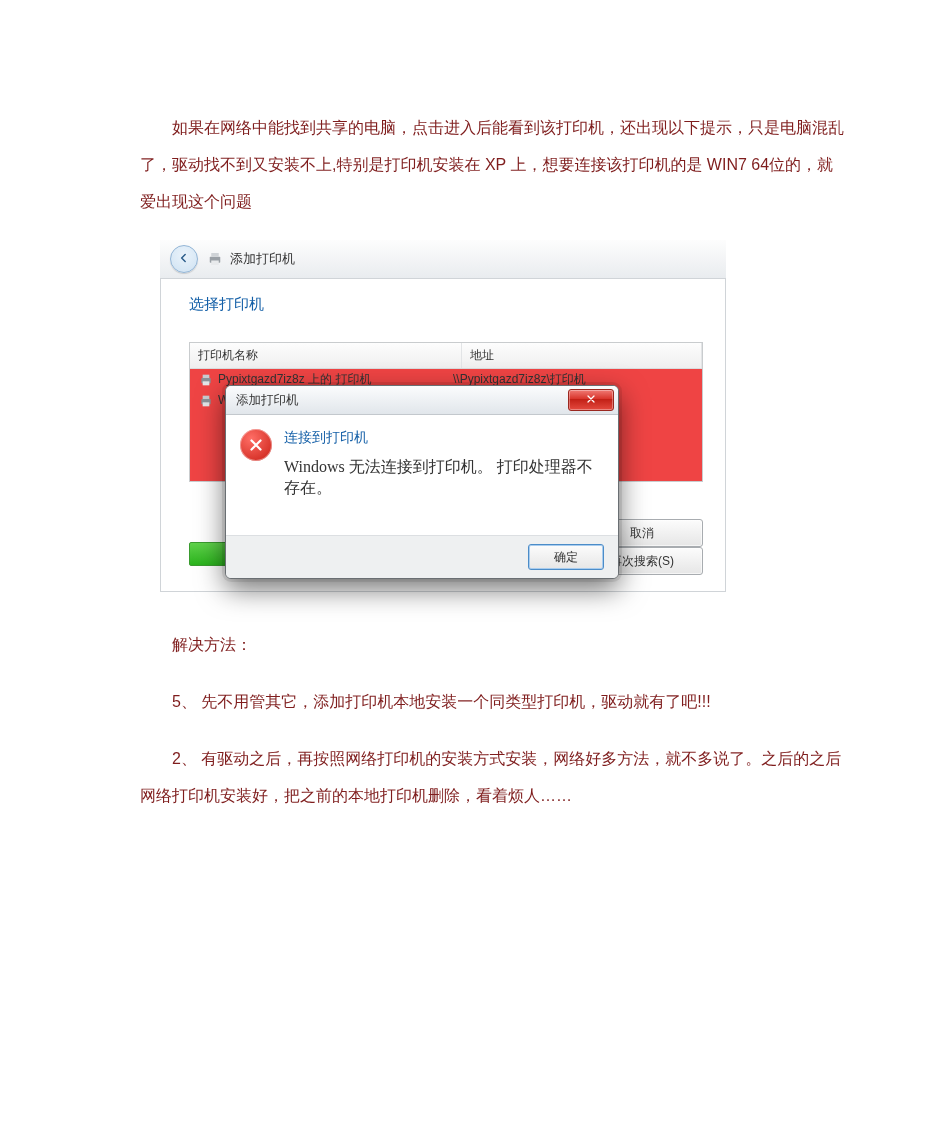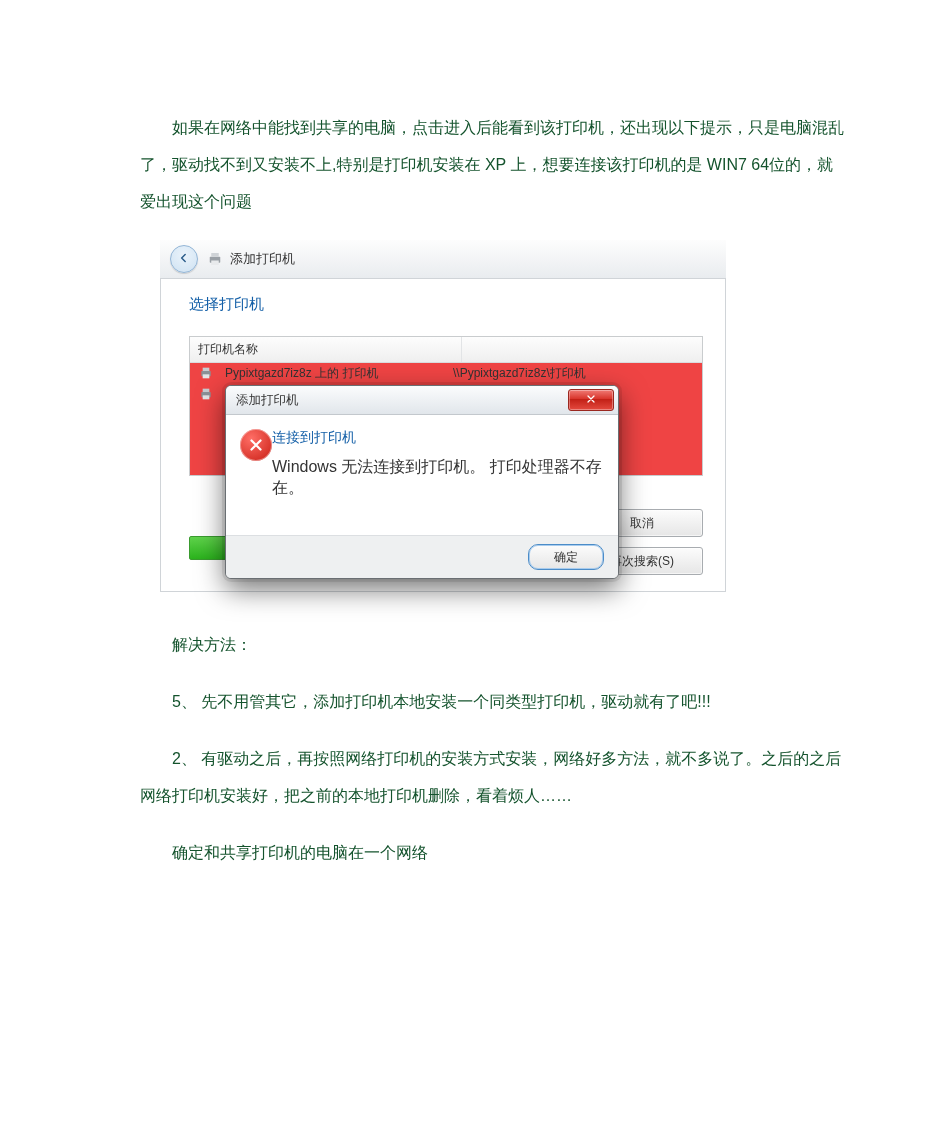--- a/index.html
+++ b/index.html
@@ -11,21 +11,21 @@
     color: #333;
   }
   .page {
     box-sizing: border-box;
     width: 945px;
     padding: 110px 100px 60px 140px;
   }
   .para {
     font-size: 16px;
     line-height: 2.3;
-    color: #14532d;
+    color: #7f1d1d;
     margin: 0 0 20px 0;
   }
   .indent {
     text-indent: 2em;
   }
   .bold {
     font-weight: normal;
   }
 
   
@@ -67,21 +67,21 @@
     border: 1px solid #d0d4d8;
     border-top: none;
     padding: 16px 22px 16px 28px;
     background: #fff;
     position: relative;
     min-height: 280px;
   }
   .wizard-section-title {
     color: #1560a8;
     font-size: 15px;
-    margin-bottom: 22px;
+    margin-bottom: 28px;
   }
 
   .wizard-list {
     border: 1px solid #c9ccce;
     background: #ef4444;
     font-size: 12px;
     overflow: hidden;
   }
   .wizard-list-head {
     display: flex;
@@ -99,21 +99,21 @@
   .wizard-list-body {
     height: 112px;
     position: relative;
   }
   .wizard-row {
     display: flex;
     align-items: center;
     padding: 2px 8px;
     white-space: nowrap;
   }
-  .wizard-row .col-name { display: flex; gap: 11px; }
+  .wizard-row .col-name { display: flex; align-items: center; gap: 4px; }
   .row-icon {
     width: 16px; height: 16px; flex: none;
     display: flex; align-items: center; justify-content: center;
   }
   .row-icon svg { width: 16px; height: 16px; }
 
   
   .wizard-progress {
     margin-top: 60px;
     height: 22px;
@@ -121,21 +121,21 @@
     background: linear-gradient(#5fd24b, #2bb31d);
     border: 1px solid #3a9b2f;
     border-radius: 2px;
   }
   .wizard-side-buttons {
     position: absolute;
     right: 22px;
     bottom: 16px;
     display: flex;
     flex-direction: column;
-    gap: 10px;
+    gap: 0;
   }
   .w7-btn {
     min-width: 100px;
     height: 26px;
     font-size: 12px;
     color: #333;
     background: linear-gradient(#fcfcfc, #e6e6e6);
     border: 1px solid #a8acb0;
     border-radius: 3px;
     box-shadow: inset 0 0 0 1px rgba(255,255,255,0.6);
@@ -179,20 +179,22 @@
     align-items: center;
     justify-content: center;
     box-shadow: inset 0 0 0 1px rgba(255,255,255,0.35);
   }
   .err-close svg { width: 12px; height: 12px; }
   .err-body {
     background: #ffffff;
     min-height: 92px;
     padding: 14px 16px 14px 14px;
     display: flex;
+    gap: 12px;
+    font-family: Liberation Serif, serif;
   }
   .err-icon {
     width: 32px; height: 32px; flex: none;
     border-radius: 50%;
     background: radial-gradient(circle at 35% 30%, #ff6e66, #c81d13);
     display: flex; align-items: center; justify-content: center;
     box-shadow: inset 0 0 0 1px rgba(255,255,255,0.4);
   }
   .err-icon svg { width: 18px; height: 18px; }
   .err-text-col { flex: 1; }
@@ -214,21 +216,21 @@
     justify-content: flex-end;
     padding: 0 14px;
   }
   .err-ok {
     min-width: 74px;
     height: 24px;
     font-size: 12px;
     color: #333;
     background: linear-gradient(#fcfcfc, #e6e6e6);
     border: 1px solid #4b8cc8;
-    border-radius: 10px;
+    border-radius: 3px;
     box-shadow: 0 0 0 1px #a8ccee inset;
     display: flex;
     align-items: center;
     justify-content: center;
   }
 
 </style>
 </head>
 <body>
 
@@ -255,20 +257,21 @@
       </span>
       <span>添加打印机</span>
     </div>
 
     <div class="wizard-body">
       <div class="wizard-section-title">选择打印机</div>
 
       <div class="wizard-list">
         <div class="wizard-list-head">
           <div class="col-name">打印机名称</div>
+          <div class="col-addr">地址</div>
         </div>
         <div class="wizard-list-body">
 
           <div class="wizard-row">
             <div class="col-name">
               <span class="row-icon">
                 <svg viewBox="0 0 24 24">
                     <rect x="5" y="9" width="14" height="8" rx="1" fill="#8b9197"></rect>
                     <rect x="7" y="4" width="10" height="5" fill="#c8ccd0"></rect>
                     <rect x="7" y="14" width="10" height="6" fill="#e4e6e8"></rect>
@@ -332,15 +335,14 @@
 
     </div>
   </div>
 
   <p class="para indent bold">解决方法：</p>
 
   <p class="para indent">5、  先不用管其它，添加打印机本地安装一个同类型打印机，驱动就有了吧!!!</p>
 
   <p class="para indent">2、  有驱动之后，再按照网络打印机的安装方式安装，网络好多方法，就不多说了。之后的之后网络打印机安装好，把之前的本地打印机删除，看着烦人……</p>
 
-  <p class="para indent">确定和共享打印机的电脑在一个网络</p>
 
 </div>
 
 </body></html>

